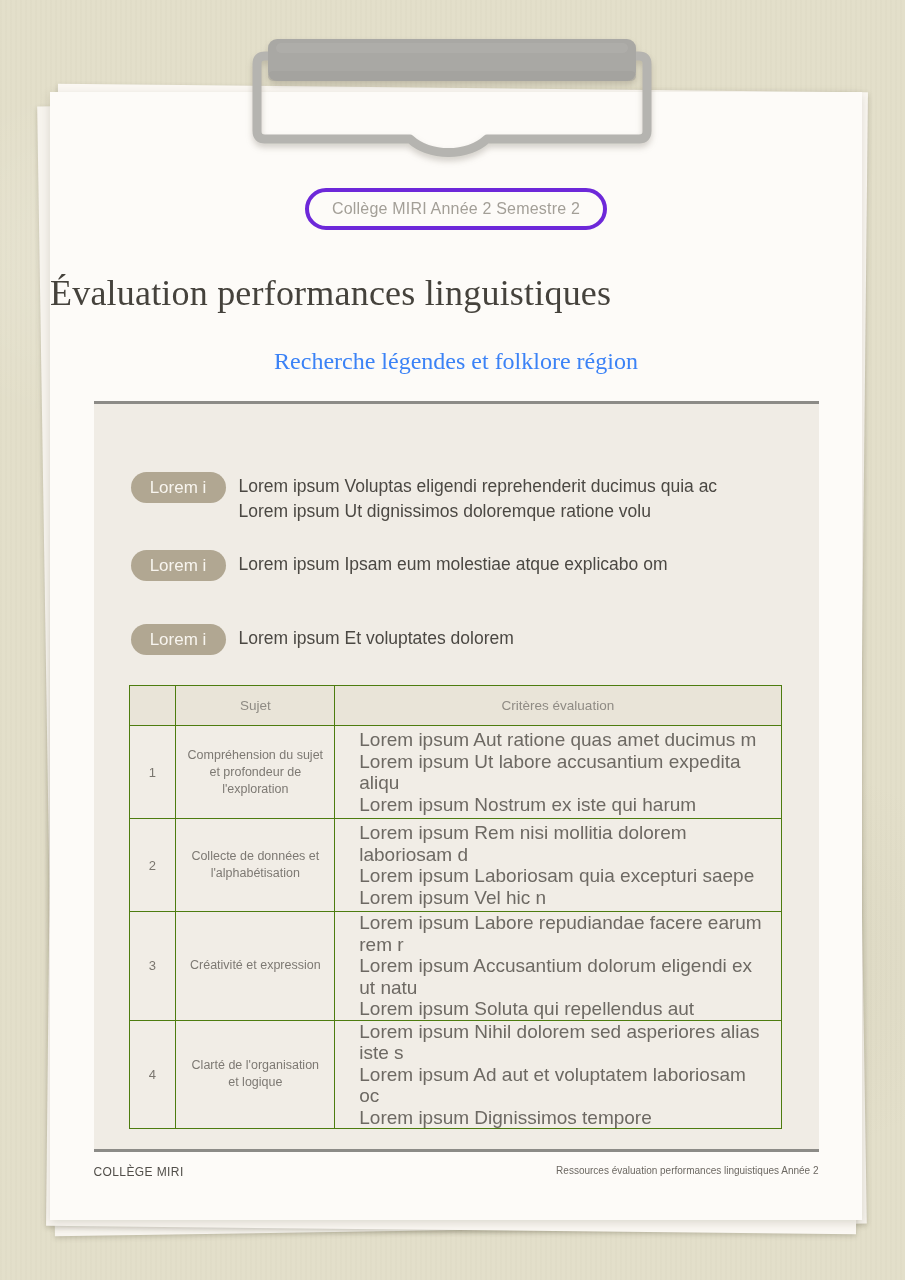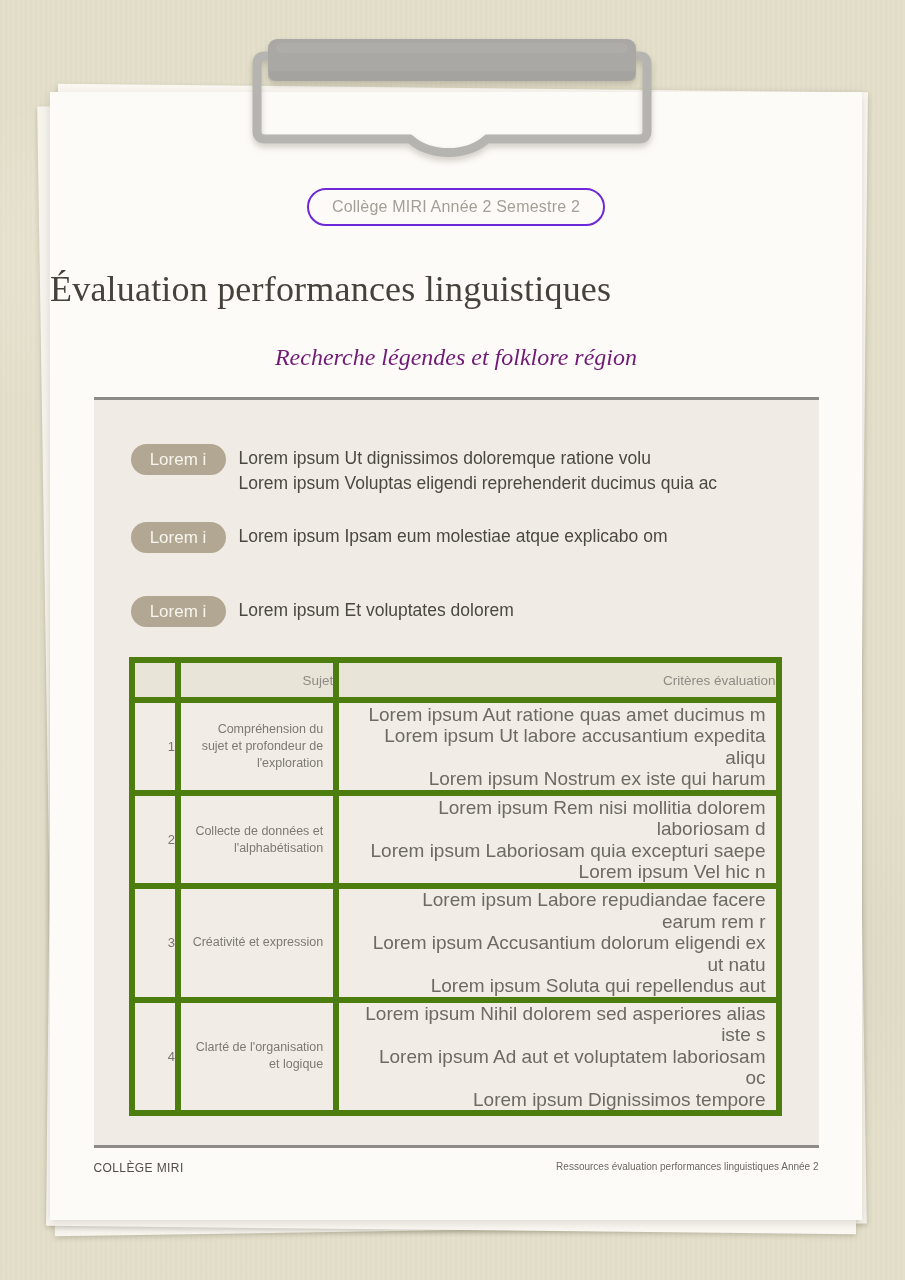--- a/index.html
+++ b/index.html
@@ -23,54 +23,54 @@
     background:#fdfbf8; box-shadow:0 3px 9px rgba(110,104,82,.22);
   }
 
   
   .clip { position:absolute; left:246px; top:34px; width:414px; height:124px;
           filter:drop-shadow(0 4px 3px rgba(100,95,80,.28)); }
 
   
   .badge {
     display:block; width:fit-content; margin:96px auto 0;
-    border:2px solid #6d28d9; border-radius:999px;
+    border:4px solid #6d28d9; border-radius:999px;
     padding:8px 23px; font-size:16px; color:#a39f97; letter-spacing:.2px;
   }
 
   .title {
     margin-top:42px; 
     font-family:"Liberation Serif","DejaVu Serif",serif;
     font-size:36px; font-weight:500; color:#45423c; letter-spacing:.2px;
   }
   .subtitle {
     margin-top:34px; text-align:center;
     font-family:"Liberation Serif","DejaVu Serif",serif;
-    font-size:24px; font-weight:500; color:#701a75;font-style:italic;
+    font-size:24px; font-weight:500; color:#3b82f6;
   }
 
   .rule { width:725px; margin:0 auto; height:3px; background:#8c8b87; }
   .rule-top { margin-top:26px; }
 
-  .panel { width:725px; height:745px; margin:0 auto; background:#f0ece5; padding:44px 0 0 37px; }
+  .panel { width:725px; height:745px; margin:0 auto; background:#f0ece5; padding:68px 0 0 37px; }
 
   .intro-item { display:flex; align-items:flex-start; gap:13px; margin-bottom:27px; }
   .intro-item.gap-lg { margin-top:43px; }
   .pill {
     flex:0 0 auto; display:inline-block; min-width:95px; text-align:center;
     background:#b1a792; color:#f8f5ef; border-radius:999px;
     font-size:17px; line-height:31px; padding:0 18px;
   }
   .intro-text { font-size:17.5px; line-height:24.5px; color:#4b4843; padding-top:2px; }
 
   table.eval {
     margin-top:30px; margin-left:-2px; width:653px;
     border-collapse:collapse; background:#f1ede6;
   }
-  table.eval th, table.eval td { border:6px solid #4d7c0f;text-align:right; }
+  table.eval th, table.eval td { border:1px solid #4d7c0f; }
   table.eval thead tr { height:40px; }
   table.eval thead th { background:#e9e4d8; font-weight:400; font-size:13.5px; color:#8f8b84; }
   .c-num { width:47px; }
   .c-suj { width:159px; }
   .c-cri { width:447px; }
   table.eval tbody tr { height:93px; }
   td.num { text-align:center; font-size:13px; color:#7a766f; }
   td.suj { text-align:center; font-size:12.5px; line-height:17px; color:#7d7973; padding:0 10px; }
   td.cri { padding:0 10px 0 24px; font-size:19px; line-height:21.5px; color:#6d6963; }
 
@@ -93,22 +93,22 @@
   <h1 class="title">Évaluation performances linguistiques</h1>
   <h2 class="subtitle">Recherche légendes et folklore région</h2>
 
   <div class="rule rule-top"></div>
 
   <div class="panel">
 
     <div class="intro-item">
       <span class="pill">Lorem i</span>
       <div class="intro-text">
+        <div>Lorem ipsum Voluptas eligendi reprehenderit ducimus quia ac</div>
         <div>Lorem ipsum Ut dignissimos doloremque ratione volu</div>
-        <div>Lorem ipsum Voluptas eligendi reprehenderit ducimus quia ac</div>
       </div>
     </div>
 
     <div class="intro-item">
       <span class="pill">Lorem i</span>
       <div class="intro-text">
         <div>Lorem ipsum Ipsam eum molestiae atque explicabo om</div>
       </div>
     </div>
 

